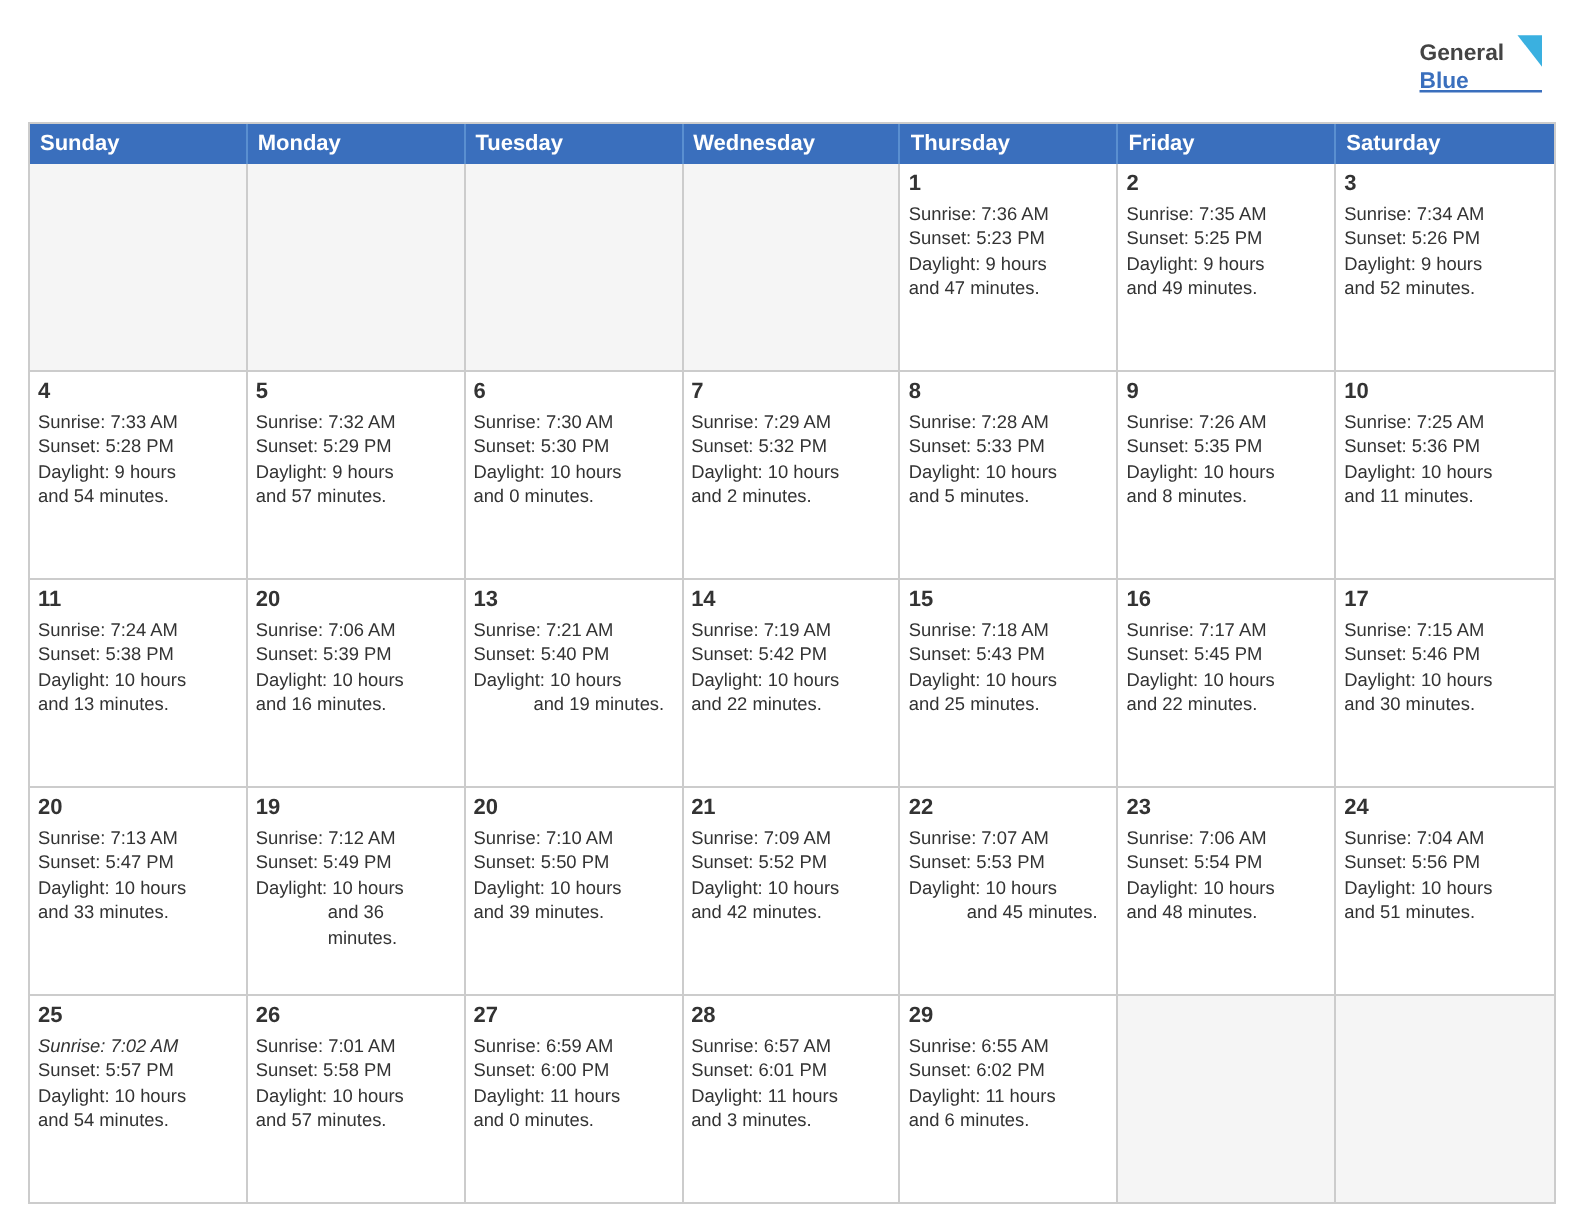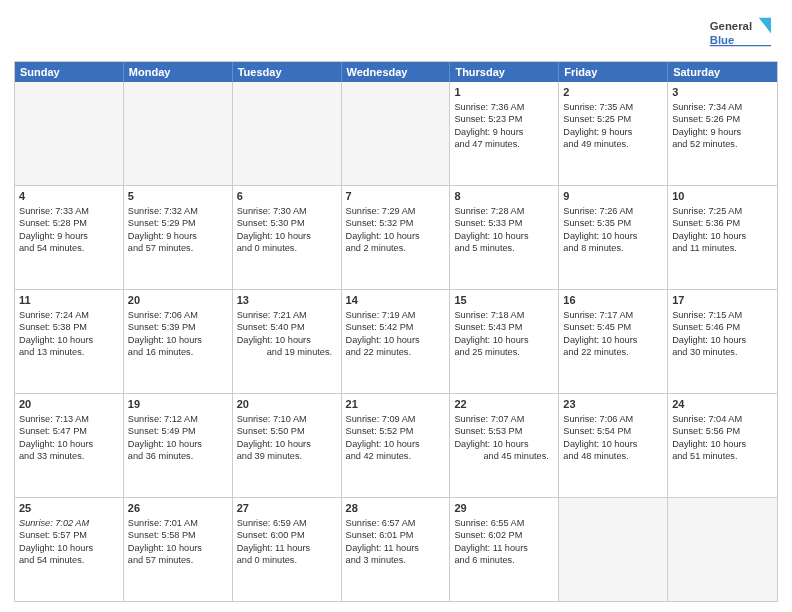--- a/index.html
+++ b/index.html
@@ -265,21 +265,21 @@
             <span style="display: block;">Sunrise: 7:13 AM</span>
             <span style="display: block;">Sunset: 5:47 PM</span>
             <span style="display: block;">Daylight: 10 hours</span>
             <span style="display: block;">and 33 minutes.</span>
           </div>
           <div class="cal-cell">
             <span class="day-num">19</span>
             <span style="display: block;">Sunrise: 7:12 AM</span>
             <span style="display: block;">Sunset: 5:49 PM</span>
             <span style="display: block;">Daylight: 10 hours</span>
-            <span style="display: block;">and 36 minutes.</span>
+            <span style="display: block; margin-left: 36px;">and 36 minutes.</span>
           </div>
           <div class="cal-cell">
             <span class="day-num">20</span>
             <span style="display: block;">Sunrise: 7:10 AM</span>
             <span style="display: block;">Sunset: 5:50 PM</span>
             <span style="display: block;">Daylight: 10 hours</span>
             <span style="display: block;">and 39 minutes.</span>
           </div>
           <div class="cal-cell">
             <span class="day-num">21</span>

